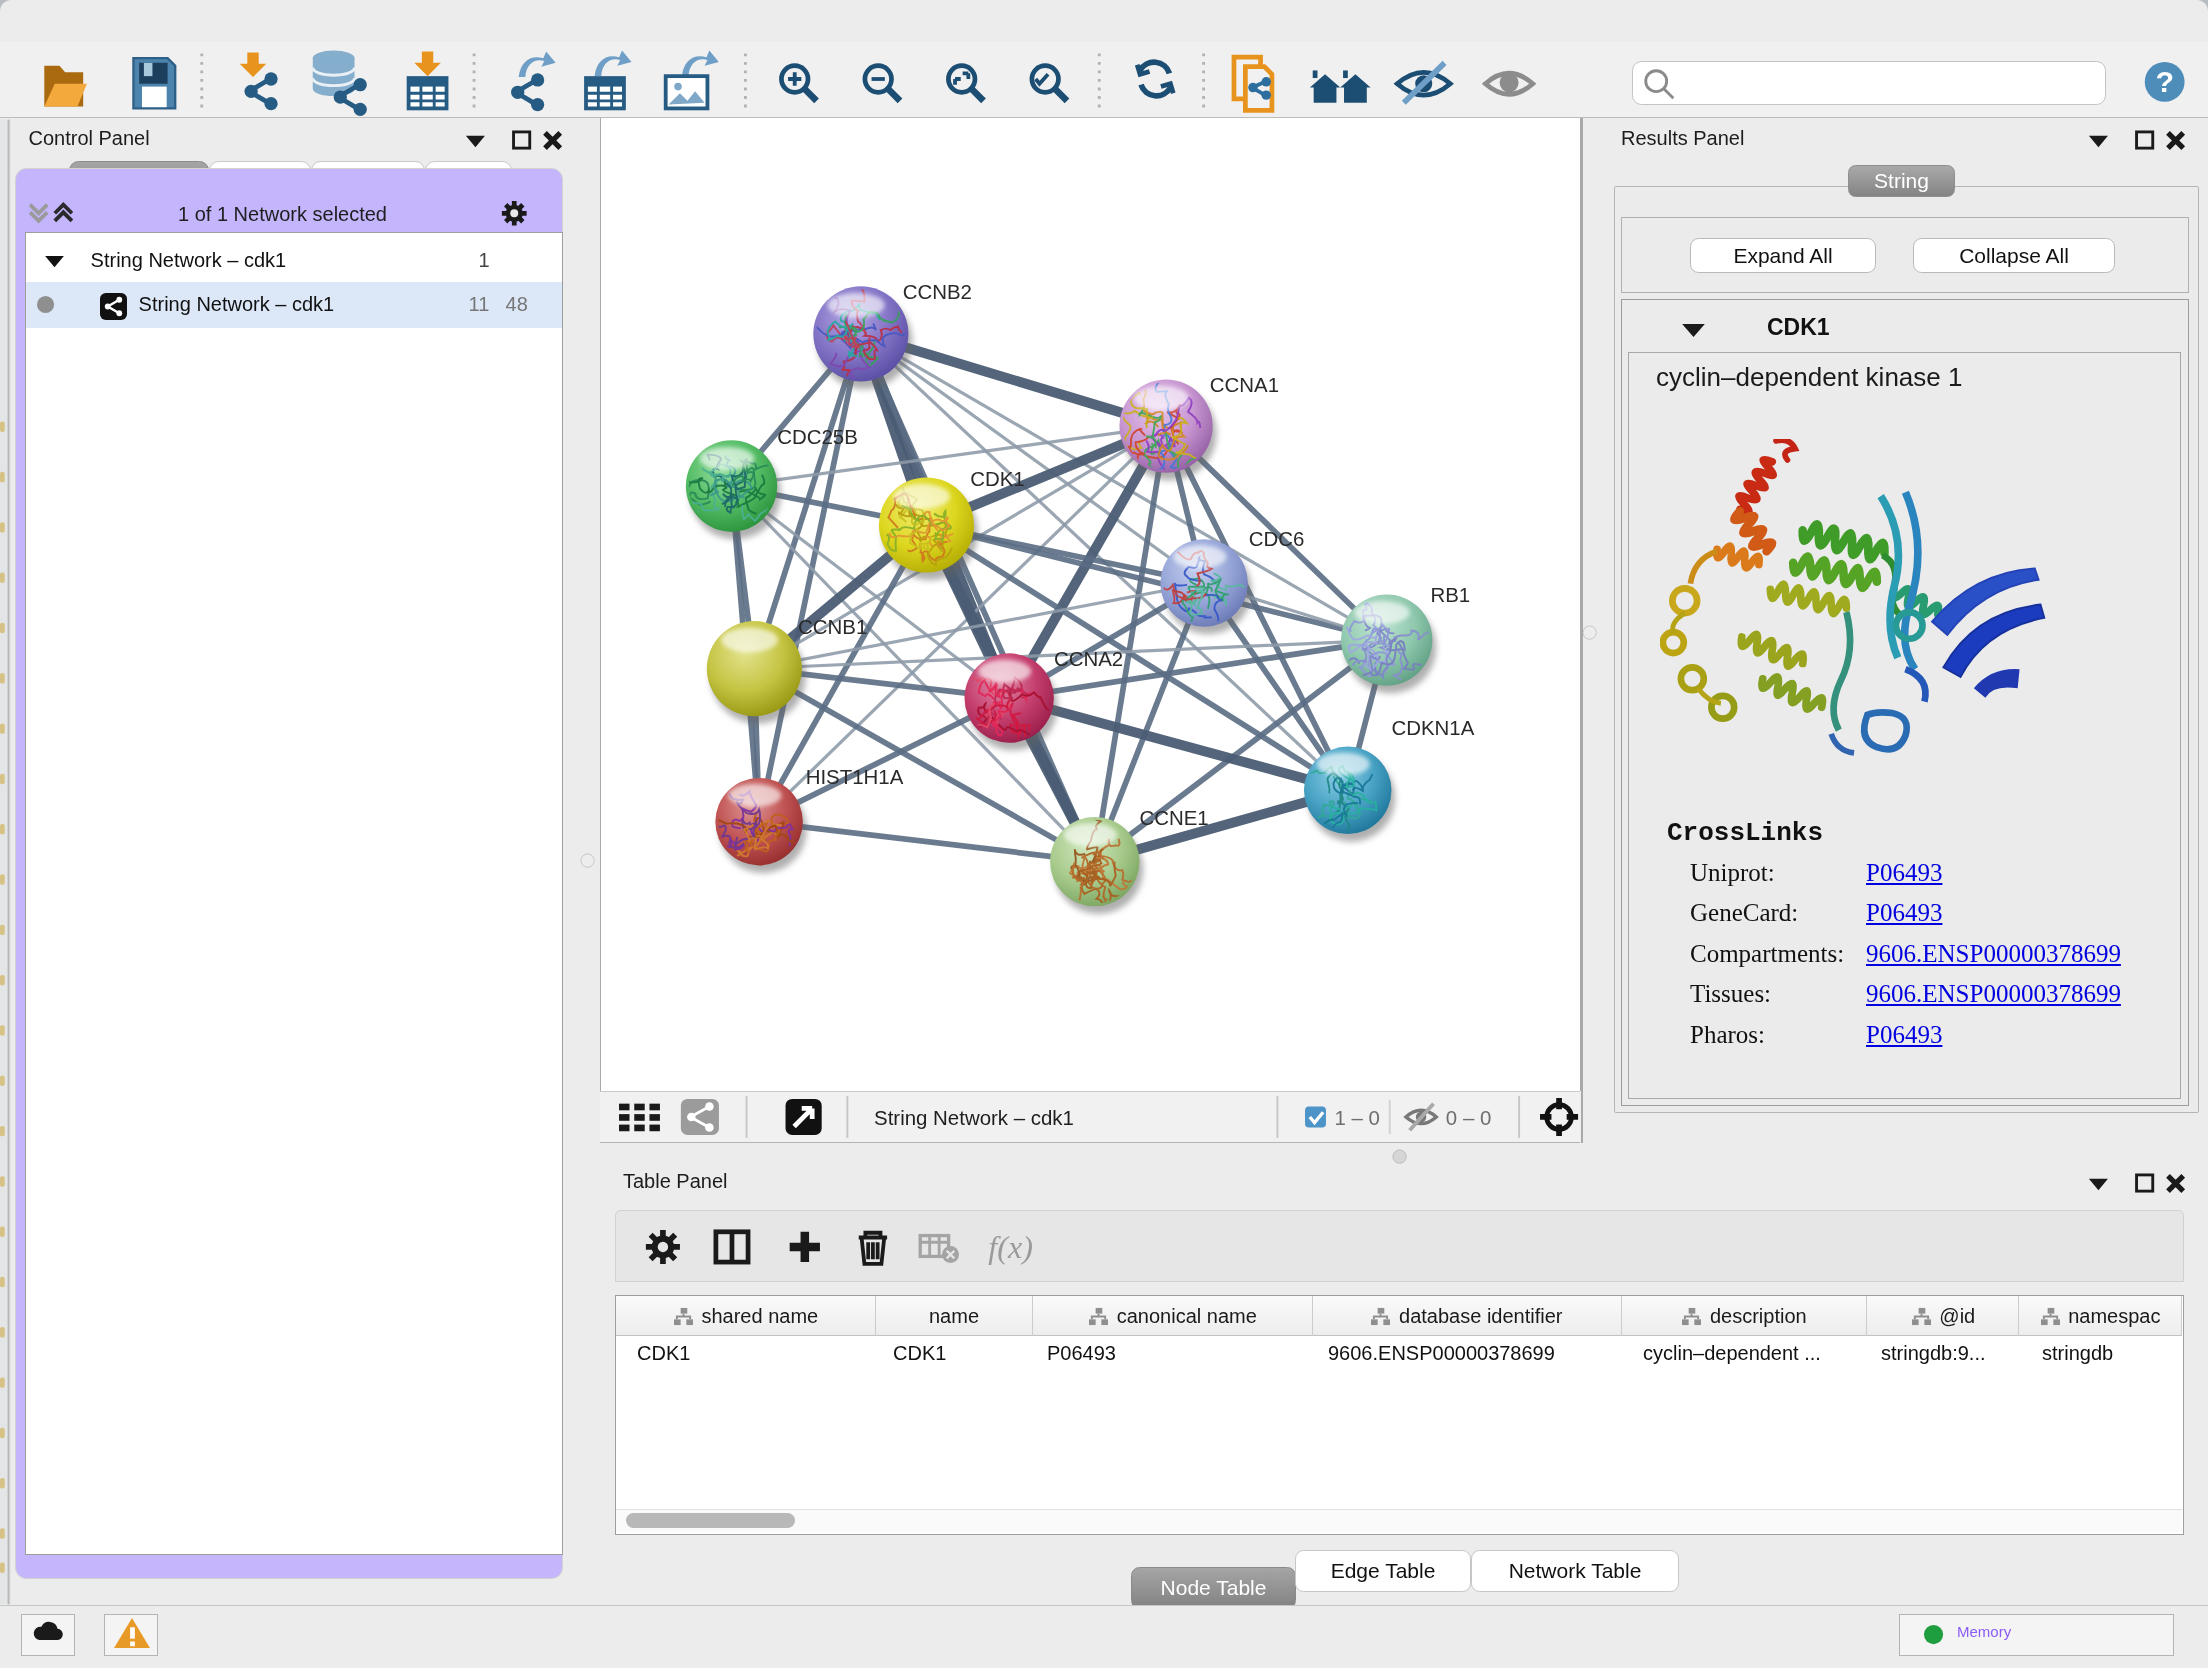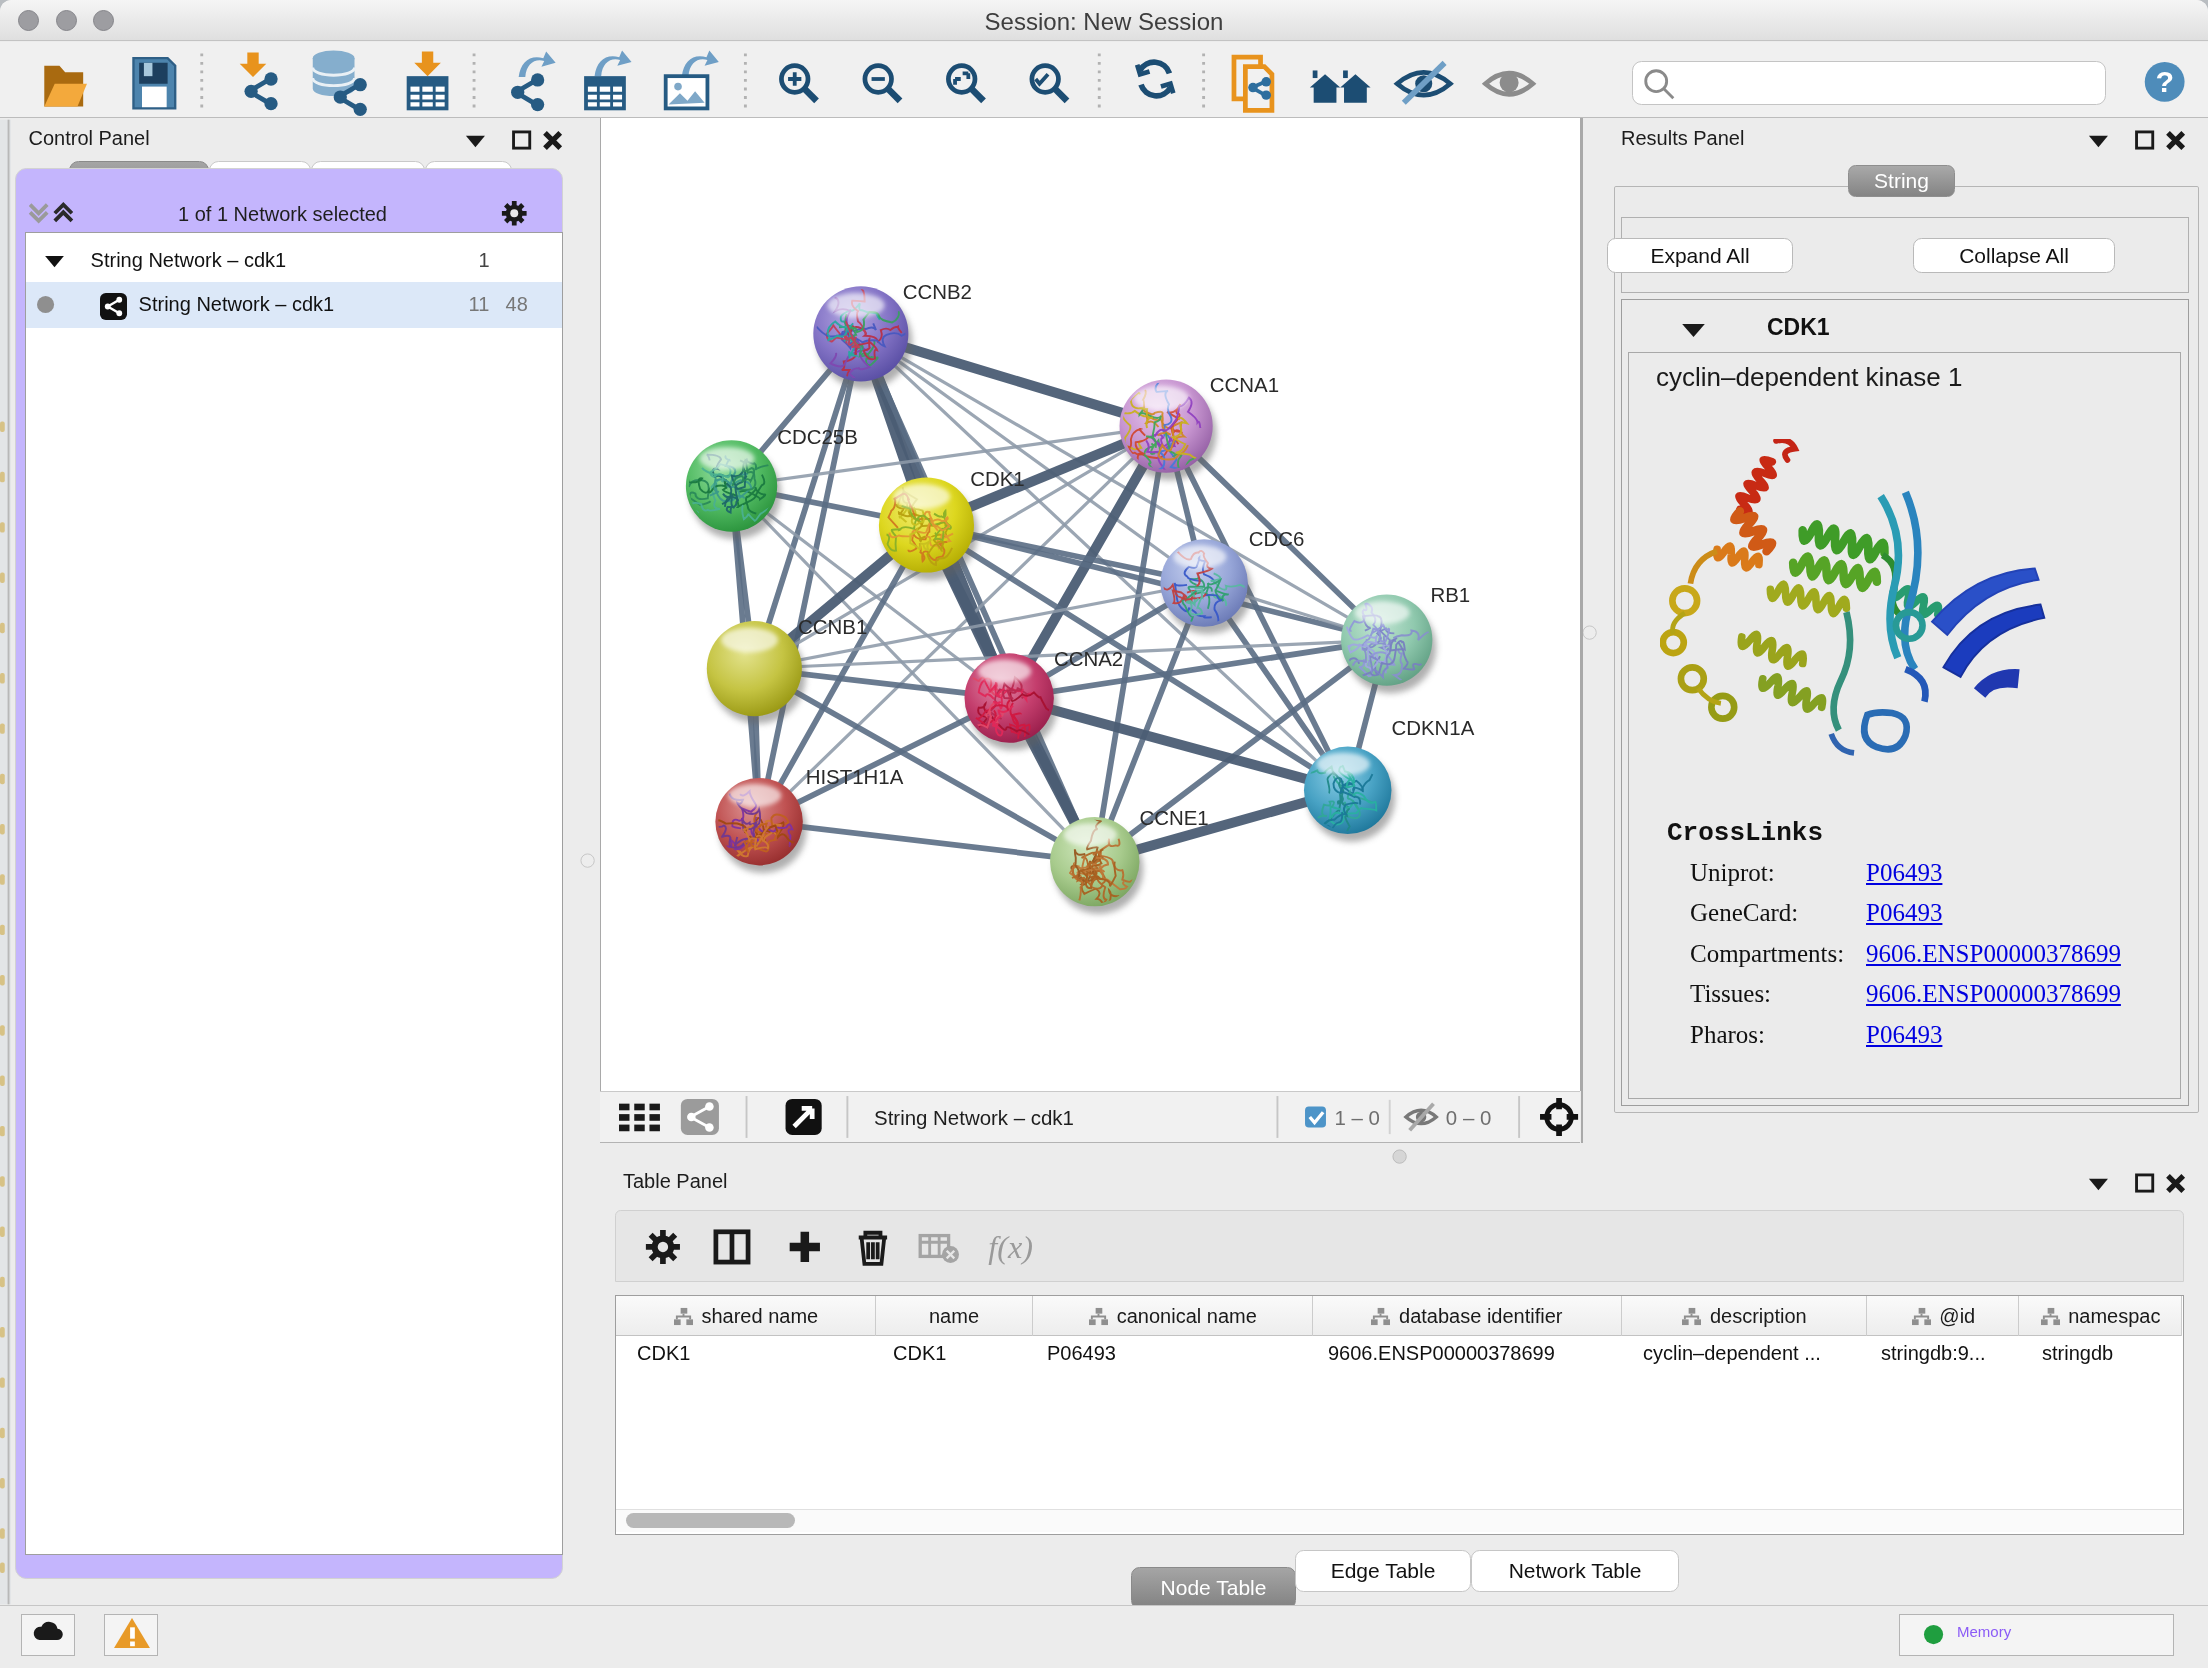--- a/index.html
+++ b/index.html
@@ -33,26 +33,20 @@
 .ti { position:relative; top:2.9px; margin-right:7.6px; }
 .trow { position:absolute; top:46px; font-size:20px; color:#111; }
 .btab { position:absolute; top:1550px; height:42px; background:#ffffff; border:1px solid #c6c6c6; font-size:21px; color:#111; text-align:center; line-height:40px; border-radius:8.6px 8.6px 8.6px 8.6px; }
 .btabsel { background:linear-gradient(#a5a5a5,#828282); color:#fff; border-color:#8a8a8a;margin-top:17px; }
 #statusbar { position:absolute; left:0; top:1605px; width:2208px; height:63px; background:#ececec; border-top:1.9px solid #c6c6c6; }
 .sbtn { position:absolute; top:7.6px; height:42px; background:#f4f4f4; border:1.9px solid #b4b4b4; }
 </style>
 </head>
 <body>
 <div id="win">
-  <div id="titlebar">
-    <div class="tl" style="left:18px"></div>
-    <div class="tl" style="left:56px"></div>
-    <div class="tl" style="left:93px"></div>
-    <div id="title">Session: New Session</div>
-  </div>
   <div id="toolbar">
   <svg width="2208" height="74" viewBox="0 0 2322 78">
     <defs>
       <g id="share3">
         <path d="M2,20 L24,7 M2,20 L24,33" stroke="#265b83" stroke-width="5" fill="none"></path>
         <circle cx="4" cy="20" r="7" fill="#265b83"></circle>
         <circle cx="25" cy="7" r="7" fill="#265b83"></circle>
         <circle cx="25" cy="33" r="7" fill="#265b83"></circle>
       </g>
       <g id="oarrow">
@@ -722,21 +716,21 @@
     <div style="position:absolute;left:1581px;top:118px;width:1.9px;height:1025px;background:#a9a9a9"></div>
     <div class="phdr abs" style="left:1621px;top:127px">Results Panel</div>
     <svg class="abs" style="left:2087px;top:129px" width="101" height="23" viewBox="0 0 106 24">
       <path d="M2,7 l20,0 -10,12 z" fill="#1a1a1a"></path>
       <rect x="52" y="3" width="17" height="17" fill="none" stroke="#1a1a1a" stroke-width="3"></rect>
       <path d="M85,4 l16,16 M101,4 l-16,16" stroke="#1a1a1a" stroke-width="5.5"></path>
     </svg>
     <div class="abs" style="left:1614px;top:186px;width:585px;height:927px;background:#ebebeb;border:1px solid #b5b5b5;border-radius:1.9px"></div>
     <div class="abs" style="left:1848px;top:165px;width:107px;height:32px;background:linear-gradient(#a9a9a9,#848484);border:1px solid #8e8e8e;border-radius:7.6px;color:#fff;font-size:21px;text-align:center;line-height:30px">String</div>
     <div class="abs" style="left:1621px;top:217px;width:568px;height:76px;background:#ebebeb;border:1px solid #b0b0b0"></div>
-    <div class="rbtn" style="left:1607px;top:238px;width:186px;height:35px">Expand All</div>
+    <div class="rbtn" style="left:1690px;top:238px;width:186px;height:35px">Expand All</div>
     <div class="rbtn" style="left:1913px;top:238px;width:202px;height:35px">Collapse All</div>
     <div class="abs" style="left:1621px;top:299px;width:568px;height:807px;background:#ebebeb;border:1px solid #9d9d9d"></div>
     <svg class="abs" style="left:1681px;top:322px" width="25" height="17" viewBox="0 0 26 18">
         <path d="M1,2 l24,0 -12,14 z" fill="#1a1a1a"></path>
       </svg>
     <div class="abs" style="left:1767px;top:314px;font-size:23px;font-weight:bold;color:#111">CDK1</div>
     <div class="abs" style="left:1628px;top:352px;width:553px;height:747px;background:#ebebeb;border:1px solid #a8a8a8"></div>
     <div class="abs" style="left:1656px;top:362px;font-size:26px;color:#1a1a1a">cyclin–dependent kinase 1</div>
     <svg id="ribbonsvg" class="abs" style="left:1660px;top:439px" width="390" height="333" viewBox="0 0 410 350">
 <path d="M122,2 q14,-4 20,8 q-16,2 -8,12" fill="none" stroke="#c42416" stroke-width="6" stroke-linecap="round"></path>

